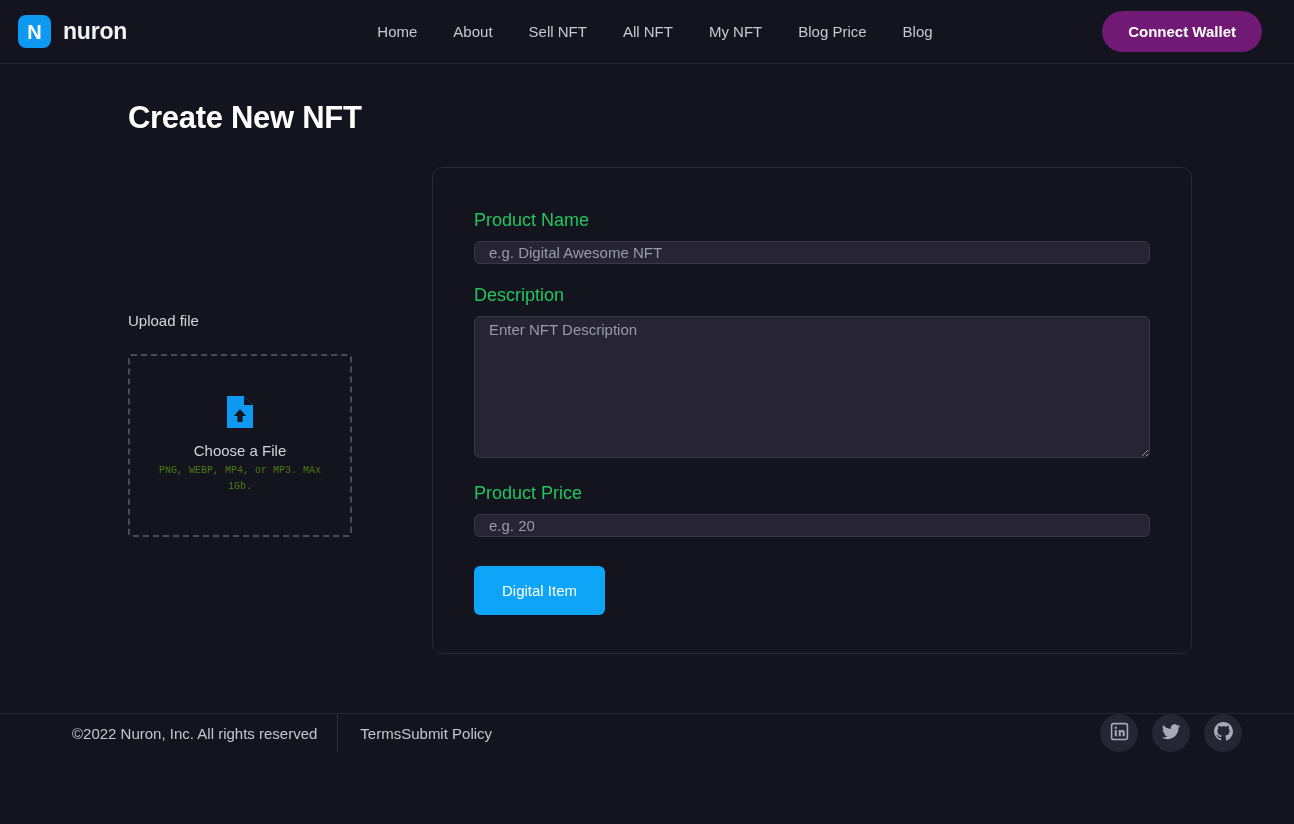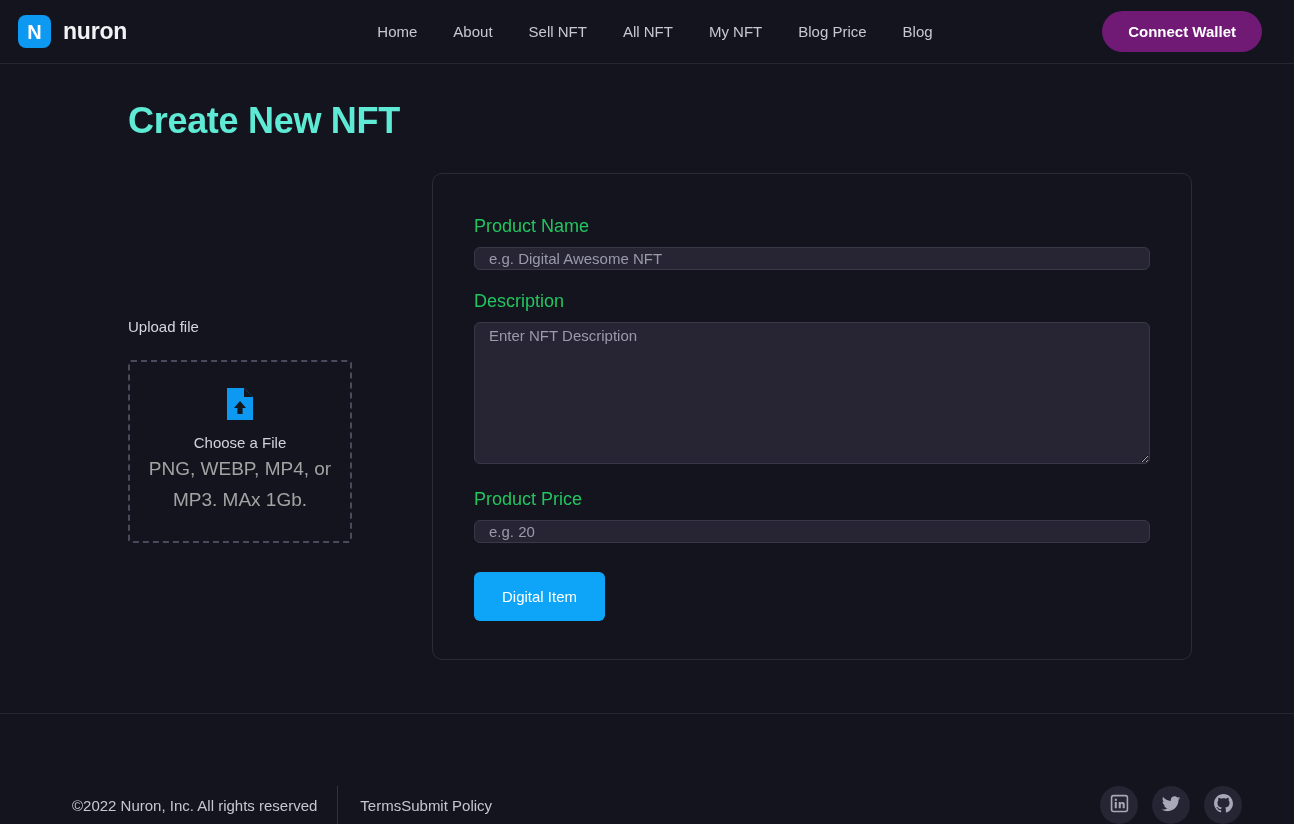--- a/index.html
+++ b/index.html
@@ -95,23 +95,23 @@
   }
 
   
   .main {
     height: 649px;
     padding: 0 32px;
     position: relative;
   }
 
   .page-title {
-    font-size: 36px;
+    font-size: 31px;
     font-weight: bold;
-    color: #5eead4;
+    color: #ffffff;
     letter-spacing: -0.3px;
     padding: 36px 0 0 96px;
   }
 
   .content {
     display: flex;
     align-items: flex-start;
     padding-left: 96px;
     margin-top: 31px;
   }
@@ -144,24 +144,25 @@
 
   .dz-icon { margin-bottom: 8px; display: block; }
 
   .dz-primary {
     font-size: 15px;
     color: #d2d2dc;
     line-height: 1.5;
   }
 
   .dz-secondary {
-    font-size: 19px;
-    color: #a3a3a3;
+    font-size: 10px;
+    color: #4d7c0f;
     line-height: 1.6;
     max-width: 190px;
+    font-family: Liberation Mono, monospace;
   }
 
   
   .form-card {
     width: 760px;
     margin-left: 40px;
     background: #17172300;
     border: 1px solid #2a2a38;
     border-radius: 10px;
     padding: 42px 41px 38px 41px;
@@ -206,21 +207,21 @@
     padding: 16px 28px;
     cursor: pointer;
     font-family: "Liberation Sans", sans-serif;
   }
 
   
   .footer {
     height: 111px;
     border-top: 1px solid #262633;
     display: flex;
-    align-items: flex-end;
+    align-items: flex-start;
     padding: 0 52px 0 72px;
   }
 
   .footer-left {
     display: flex;
     align-items: center;
     font-size: 15px;
     color: #c6c6d0;
   }
 

